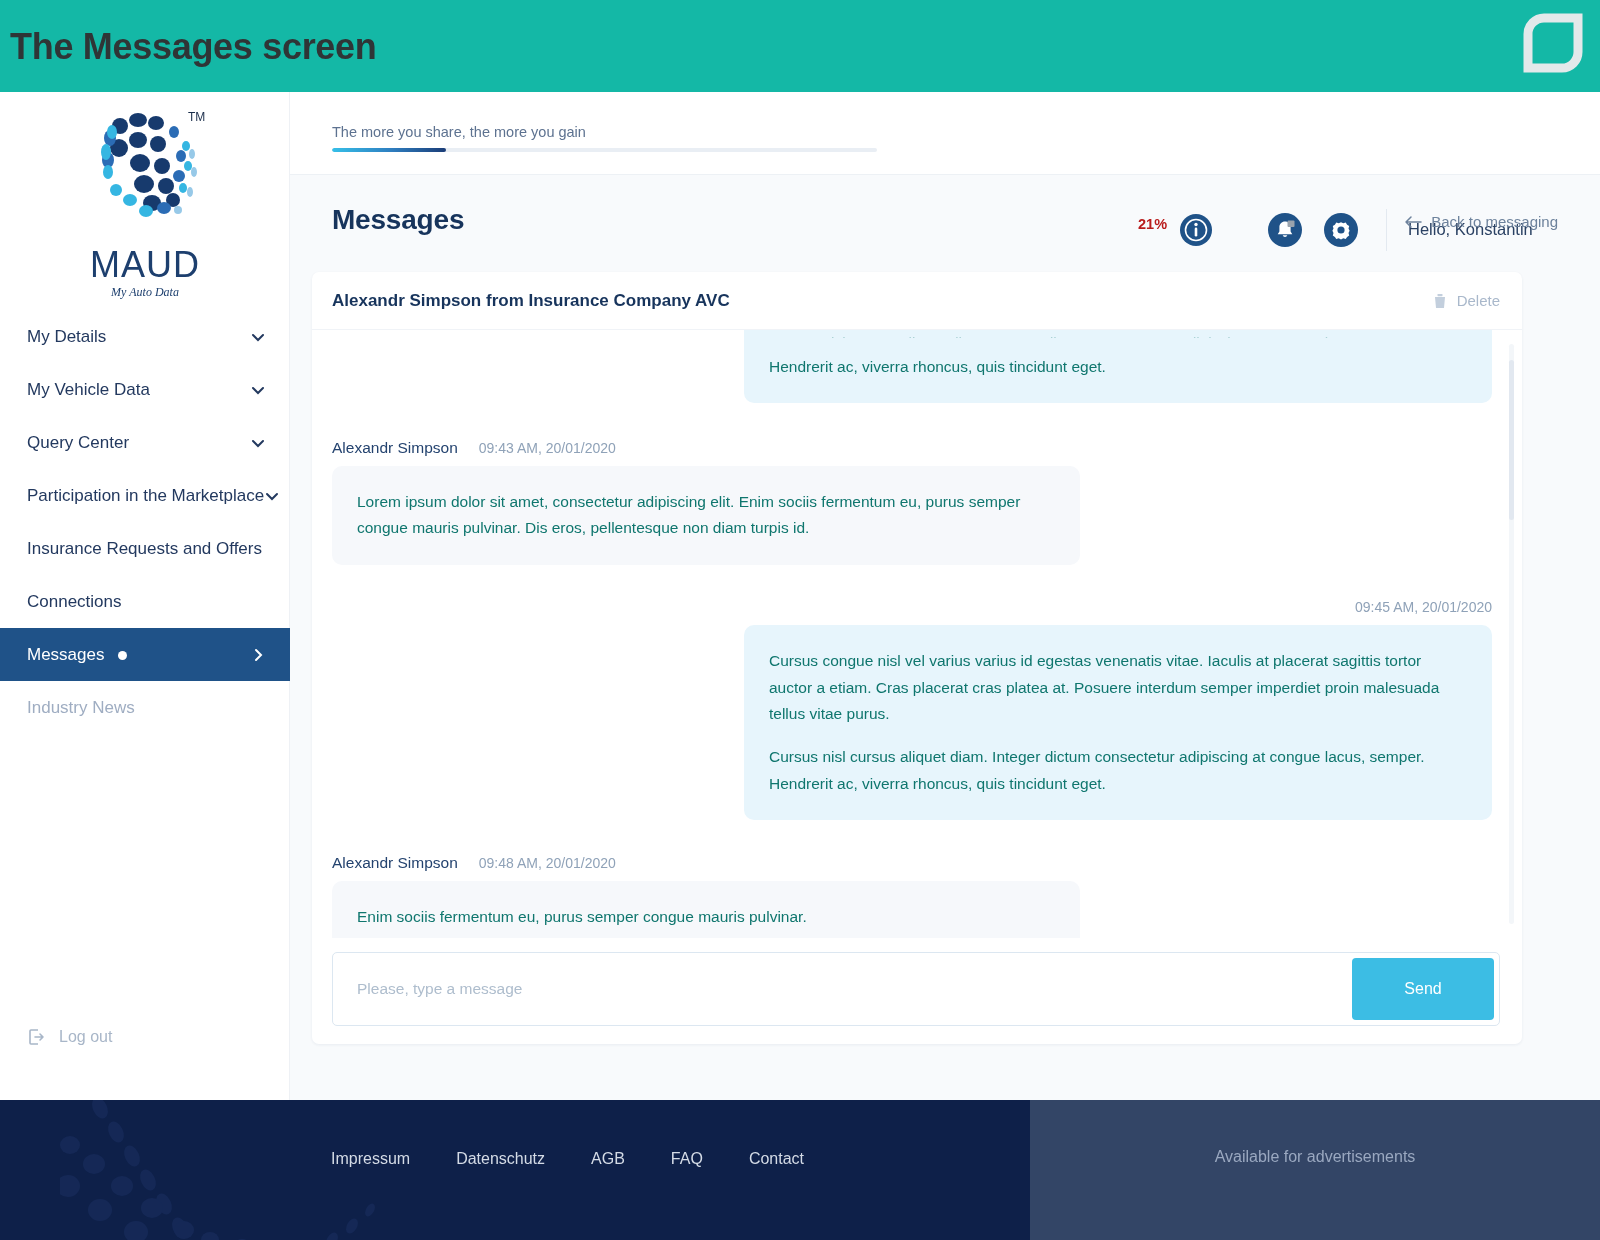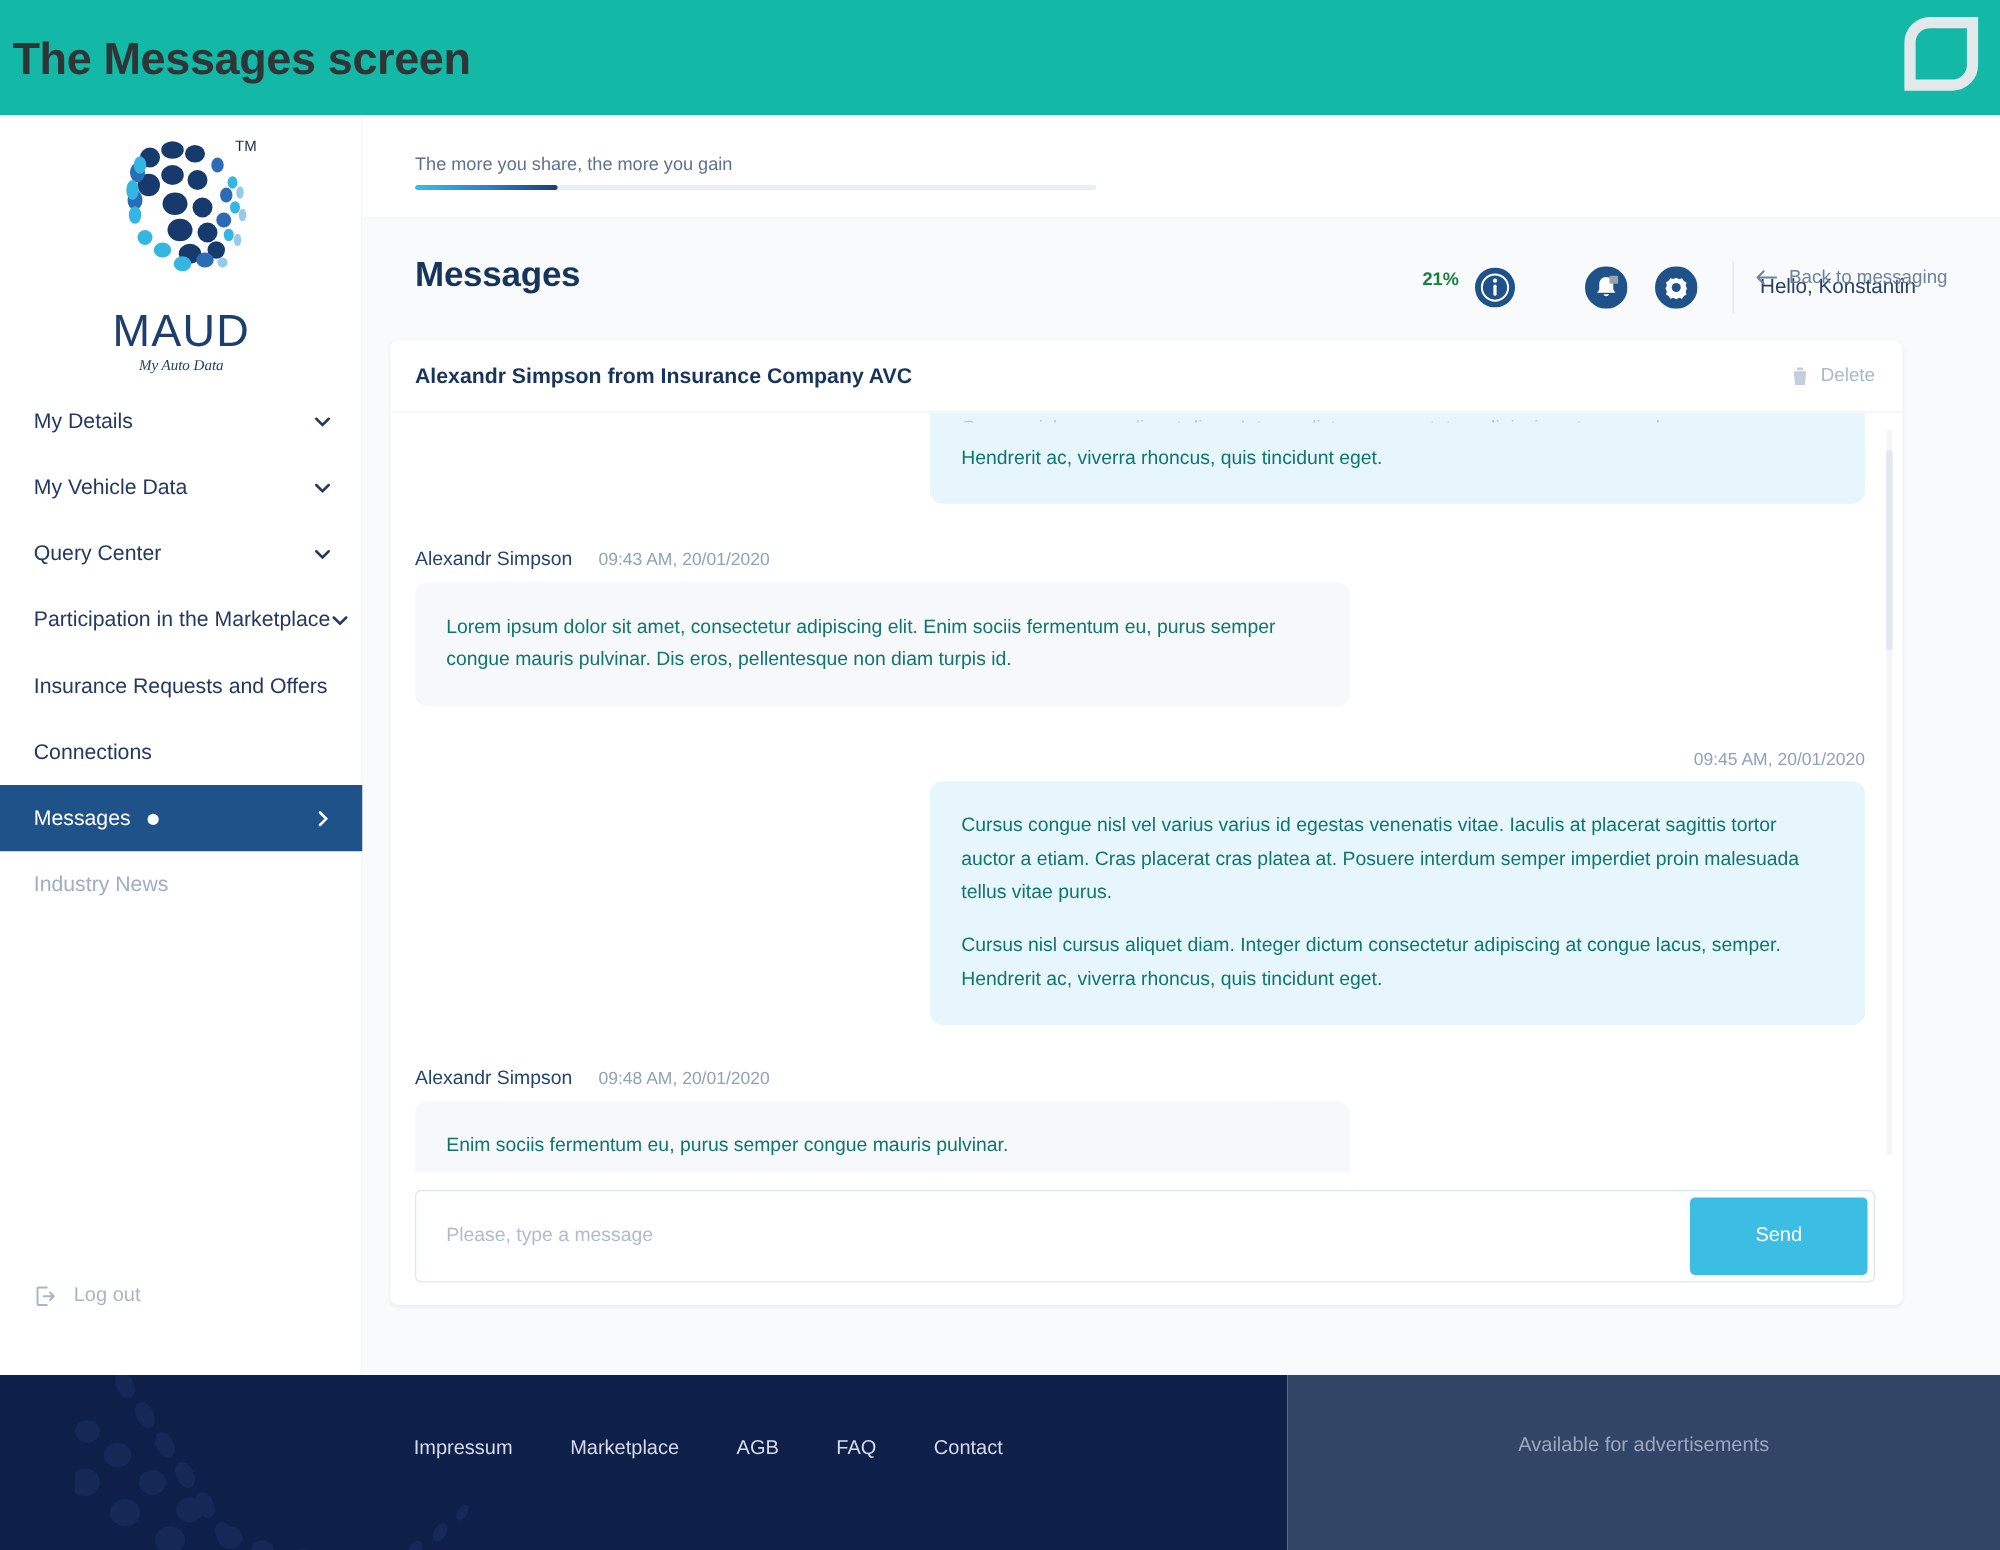--- a/index.html
+++ b/index.html
@@ -95,21 +95,21 @@
   .track {
     position: absolute; left: 42px; top: 56px; width: 545px; height: 4px;
     background: #e9eef4; border-radius: 2px; overflow: hidden;
   }
   .track-fill {
     height: 4px; border-radius: 2px;
     background: linear-gradient(90deg, #36bfe8 0%, #2e7ec0 52%, #1b3d77 100%);
   }
   .pct {
     position: absolute; left: 848px; top: 124px;
-    font-size: 14.5px; font-weight: 700; color: #15803d;
+    font-size: 14.5px; font-weight: 700; color: #b91c1c;
   }
   .info-btn {
     position: absolute; left: 890px; top: 122px; width: 32px; height: 32px;
   }
   .bell-btn { position: absolute; left: 978px; top: 121px; width: 34px; height: 34px; cursor: pointer; }
   .gear-btn { position: absolute; left: 1034px; top: 121px; width: 34px; height: 34px; cursor: pointer; }
   .vdiv {
     position: absolute; left: 1096px; top: 117px; width: 1px; height: 42px;
     background: #e3e9f0;
   }
@@ -475,21 +475,21 @@
       <ellipse cx="150" cy="150" rx="9" ry="8"></ellipse>
         <ellipse cx="182" cy="156" rx="8" ry="7"></ellipse>
       <ellipse cx="214" cy="160" rx="7" ry="6"></ellipse>
       <ellipse cx="272" cy="150" rx="5" ry="8" transform="rotate(30 272 150)"></ellipse>
       <ellipse cx="292" cy="136" rx="5" ry="8" transform="rotate(30 292 136)"></ellipse>
       <ellipse cx="310" cy="120" rx="4" ry="7" transform="rotate(30 310 120)"></ellipse>
     </g>
   </svg>
   <div class="footer-links">
     <a>Impressum</a>
-    <a>Marketplace</a>
+    <a>Datenschutz</a>
     <a>AGB</a>
     <a>FAQ</a>
     <a>Contact</a>
   </div>
 </div>
 
 <div class="footer-right">
   <div class="ad-text">Available for advertisements</div>
 </div>
 

